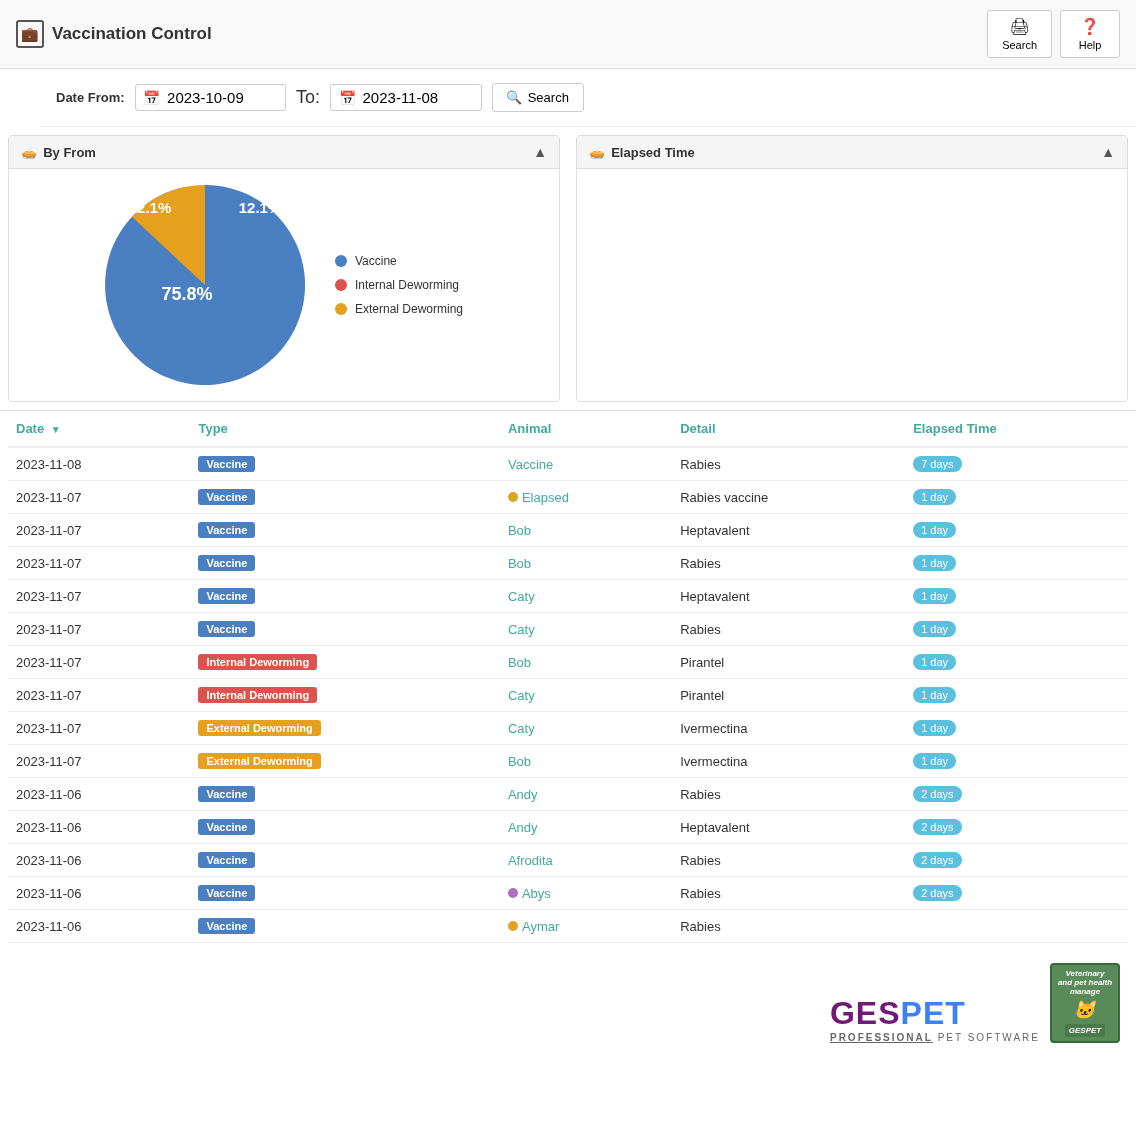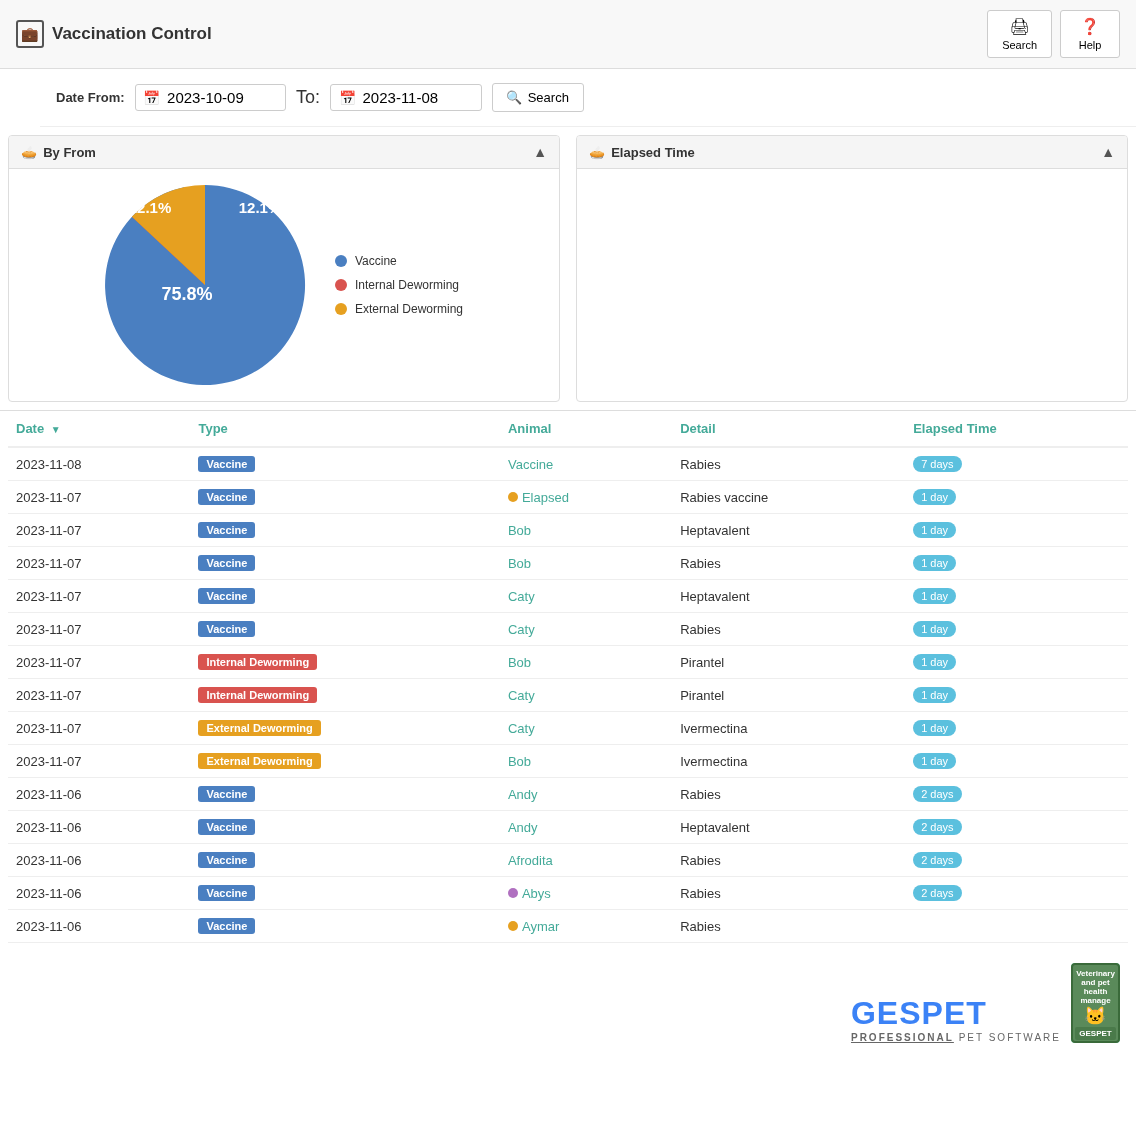--- a/index.html
+++ b/index.html
@@ -96,23 +96,23 @@
     .footer {
       display: flex; justify-content: flex-end; align-items: flex-end;
       padding: 20px 16px 10px; gap: 10px;
     }
     .gespet-logo { display: flex; flex-direction: column; align-items: flex-start; }
     .gespet-brand { font-size: 32px; font-weight: bold; color: #666; letter-spacing: 1px; }
     .gespet-brand span { color: #3b82f6; }
     .gespet-sub { font-size: 10px; color: #666; letter-spacing: 2px; text-transform: uppercase; }
     .gespet-sub b { font-weight: 900; text-decoration: underline; }
     .product-box {
-      width: 49px; height: 80px; background: #4a7; border-radius: 4px;
+      width: 70px; height: 80px; background: #4a7; border-radius: 4px;
       display: flex; align-items: center; justify-content: center;
-      font-size: 9px; color: #fff; text-align: center; position: relative; overflow: hidden;
+      font-size: 9px; color: #fff; text-align: center; position: relative; overflow: hidden; font-style: italic;
     }
 
     
     svg.pie { overflow: visible; }
   </style>
 </head>
 <body>
 
 <div class="header">
   <div class="header-left">
@@ -320,21 +320,21 @@
     <td>Rabies</td>
     <td></td>
   </tr>
       </tbody>
   </table>
 </div>
 
 <div class="footer">
   <div class="gespet-logo">
     <div class="gespet-brand">
-      <span style="color:#3b82f6;">GES</span><span>PET</span>
+      <span style="color:#701a75;">GES</span><span>PET</span>
     </div>
     <div class="gespet-sub">
       <b>PROFESSIONAL</b> PET SOFTWARE
     </div>
   </div>
   <div class="product-box">
     <div style="background:#5a8a5a;width:100%;height:100%;display:flex;flex-direction:column;align-items:center;justify-content:space-between;padding:4px;border:2px solid #3a6a3a;border-radius:4px;">
       <div style="font-size:8px;color:#fff;font-weight:bold;text-align:center;">Veterinary<br>and pet health manage</div>
       <div style="font-size:18px;">🐱</div>
       <div style="background:#4a7a4a;color:#fff;font-size:8px;font-weight:bold;padding:2px 4px;border-radius:2px;">GESPET</div>

